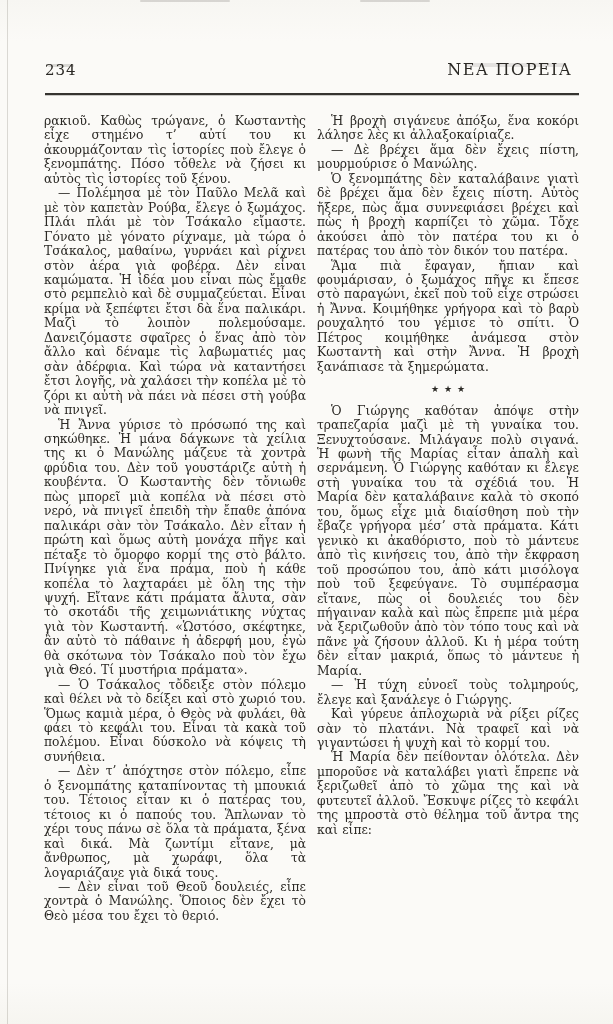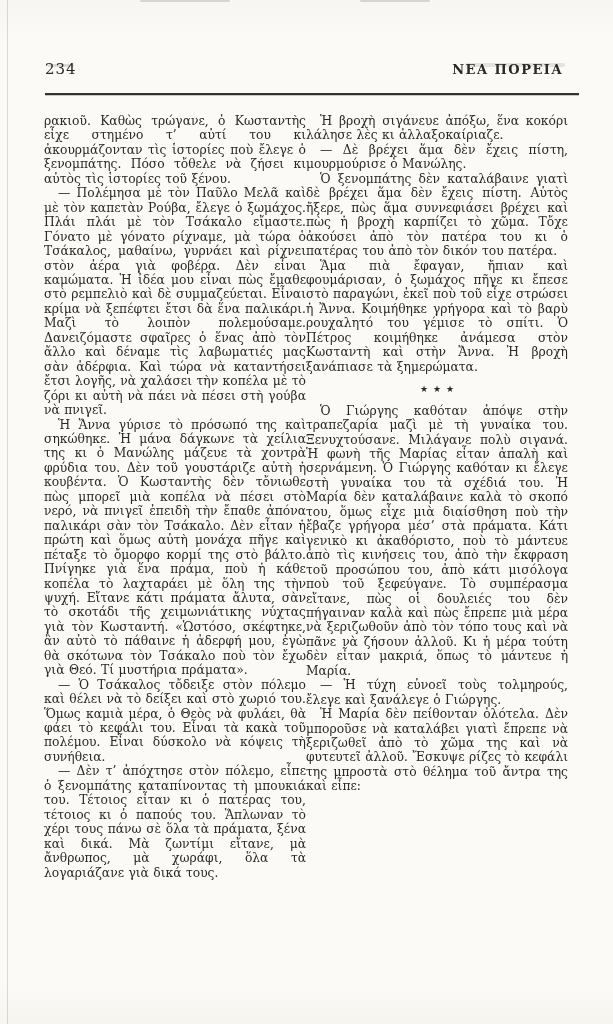--- a/index.html
+++ b/index.html
@@ -25,46 +25,47 @@
   .smudge {
     position: absolute; background: rgba(70,66,60,0.18); border-radius: 2px;
   }
   .smudge.s1 { left: 48px; top: 64px; width: 26px; height: 3px; }
   .smudge.s2 { left: 465px; top: 63px; width: 100px; height: 4px; opacity: .7; }
   .smudge.s3 { left: 140px; top: 0px; width: 90px; height: 2px; }
   .smudge.s4 { left: 360px; top: 0px; width: 70px; height: 2px; }
 
   .header {
     position: absolute;
-    left: 45px; right: 50px; top: 60px;
+    left: 45px; right: 41px; top: 60px;
     display: flex;
     justify-content: space-between;
     align-items: baseline;
   }
   .page-number {
     font-size: 15px;
     letter-spacing: 1px;
   }
   .journal-title {
-    font-size: 13px;
-    font-weight: bold;
+    font-size: 16px;
+    font-weight: normal;
     letter-spacing: 1.5px;
   }
   .header-rule {
     position: absolute;
     left: 45px; right: 34px; top: 93px;
     height: 2px;
     background: #35332f;
     box-shadow: 0 1px 0 rgba(53,51,47,0.25);
   }
 
   .text-body {
     position: absolute;
     left: 44px; right: 34px; top: 114px; bottom: 40px;
     display: flex;
+    gap: 11px;
   }
   .column {
     width: 262px;
     font-size: 12.3px;
     line-height: 14.45px;
     text-align: justify;
   }
   .column p {
     margin: 0;
     text-indent: 14px;
@@ -98,31 +99,33 @@
   </div>
   <div class="header-rule"></div>
 
   <div class="text-body">
     <div class="column left">
         <p>ρακιοῦ. Καθὼς τρώγανε, ὁ Κωσταντὴς εἶχε στημένο τ’ αὐτί του κι ἀκουρμάζονταν τὶς ἱστορίες ποὺ ἔλεγε ὁ ξενομπάτης. Πόσο τὄθελε νὰ ζήσει κι αὐτὸς τὶς ἱστορίες τοῦ ξένου.</p>
         <p>— Πολέμησα μὲ τὸν Παῦλο Μελᾶ καὶ μὲ τὸν καπετὰν Ρούβα, ἔλεγε ὁ ξωμάχος. Πλάι πλάι μὲ τὸν Τσάκαλο εἴμαστε. Γόνατο μὲ γόνατο ρίχναμε, μὰ τώρα ὁ Τσάκαλος, μαθαίνω, γυρνάει καὶ ρίχνει στὸν ἀέρα γιὰ φοβέρα. Δὲν εἶναι καμώματα. Ἡ ἰδέα μου εἶναι πὼς ἔμαθε στὸ ρεμπελιὸ καὶ δὲ συμμαζεύεται. Εἶναι κρίμα νὰ ξεπέφτει ἔτσι δὰ ἕνα παλικάρι. Μαζὶ τὸ λοιπὸν πολεμούσαμε. Δανειζόμαστε σφαῖρες ὁ ἕνας ἀπὸ τὸν ἄλλο καὶ δέναμε τὶς λαβωματιές μας σὰν ἀδέρφια. Καὶ τώρα νὰ καταντήσει ἔτσι λογῆς, νὰ χαλάσει τὴν κοπέλα μὲ τὸ ζόρι κι αὐτὴ νὰ πάει νὰ πέσει στὴ γούβα νὰ πνιγεῖ.</p>
         <p>Ἡ Ἄννα γύρισε τὸ πρόσωπό της καὶ σηκώθηκε. Ἡ μάνα δάγκωνε τὰ χείλια της κι ὁ Μανώλης μάζευε τὰ χοντρὰ φρύδια του. Δὲν τοῦ γουστάριζε αὐτὴ ἡ κουβέντα. Ὁ Κωσταντὴς δὲν τὄνιωθε πὼς μπορεῖ μιὰ κοπέλα νὰ πέσει στὸ νερό, νὰ πνιγεῖ ἐπειδὴ τὴν ἔπαθε ἀπόνα παλικάρι σὰν τὸν Τσάκαλο. Δὲν εἶταν ἡ πρώτη καὶ ὅμως αὐτὴ μονάχα πῆγε καὶ πέταξε τὸ ὄμορφο κορμί της στὸ βάλτο. Πνίγηκε γιὰ ἕνα πράμα, ποὺ ἡ κάθε κοπέλα τὸ λαχταράει μὲ ὅλη της τὴν ψυχή. Εἴτανε κάτι πράματα ἄλυτα, σὰν τὸ σκοτάδι τῆς χειμωνιάτικης νύχτας γιὰ τὸν Κωσταντή. «Ὡστόσο, σκέφτηκε, ἂν αὐτὸ τὸ πάθαινε ἡ ἀδερφή μου, ἐγὼ θὰ σκότωνα τὸν Τσάκαλο ποὺ τὸν ἔχω γιὰ Θεό. Τί μυστήρια πράματα».</p>
         <p>— Ὁ Τσάκαλος τὄδειξε στὸν πόλεμο καὶ θέλει νὰ τὸ δείξει καὶ στὸ χωριό του. Ὅμως καμιὰ μέρα, ὁ Θεὸς νὰ φυλάει, θὰ φάει τὸ κεφάλι του. Εἶναι τὰ κακὰ τοῦ πολέμου. Εἶναι δύσκολο νὰ κόψεις τὴ συνήθεια.</p>
         <p>— Δὲν τ’ ἀπόχτησε στὸν πόλεμο, εἶπε ὁ ξενομπάτης καταπίνοντας τὴ μπουκιά του. Τέτοιος εἶταν κι ὁ πατέρας του, τέτοιος κι ὁ παπούς του. Ἅπλωναν τὸ χέρι τους πάνω σὲ ὅλα τὰ πράματα, ξένα καὶ δικά. Μὰ ζωντίμι εἴτανε, μὰ ἄνθρωπος, μὰ χωράφι, ὅλα τὰ λογαριάζανε γιὰ δικά τους.</p>
+        <p>— Δὲν εἶναι τοῦ Θεοῦ δουλειές, εἶπε χοντρὰ ὁ Μανώλης. Ὅποιος δὲν ἔχει τὸ Θεὸ μέσα του ἔχει τὸ θεριό.</p>
       </div>
 
     <div class="column right">
       <div>
           <p>Ἡ βροχὴ σιγάνευε ἀπόξω, ἕνα κοκόρι λάλησε λὲς κι ἀλλαξοκαίριαζε.</p>
           <p>— Δὲ βρέχει ἅμα δὲν ἔχεις πίστη, μουρμούρισε ὁ Μανώλης.</p>
           <p>Ὁ ξενομπάτης δὲν καταλάβαινε γιατὶ δὲ βρέχει ἅμα δὲν ἔχεις πίστη. Αὐτὸς ἤξερε, πὼς ἅμα συννεφιάσει βρέχει καὶ πὼς ἡ βροχὴ καρπίζει τὸ χῶμα. Τὄχε ἀκούσει ἀπὸ τὸν πατέρα του κι ὁ πατέρας του ἀπὸ τὸν δικόν του πατέρα.</p>
           <p>Ἅμα πιὰ ἔφαγαν, ἤπιαν καὶ φουμάρισαν, ὁ ξωμάχος πῆγε κι ἔπεσε στὸ παραγώνι, ἐκεῖ ποὺ τοῦ εἶχε στρώσει ἡ Ἄννα. Κοιμήθηκε γρήγορα καὶ τὸ βαρὺ ρουχαλητό του γέμισε τὸ σπίτι. Ὁ Πέτρος κοιμήθηκε ἀνάμεσα στὸν Κωσταντὴ καὶ στὴν Ἄννα. Ἡ βροχὴ ξανάπιασε τὰ ξημερώματα.</p>
         </div>
       <div class="section-separator">★★★</div>
       <div>
           <p>Ὁ Γιώργης καθόταν ἀπόψε στὴν τραπεζαρία μαζὶ μὲ τὴ γυναίκα του. Ξενυχτούσανε. Μιλάγανε πολὺ σιγανά. Ἡ φωνὴ τῆς Μαρίας εἶταν ἁπαλὴ καὶ σερνάμενη. Ὁ Γιώργης καθόταν κι ἔλεγε στὴ γυναίκα του τὰ σχέδιά του. Ἡ Μαρία δὲν καταλάβαινε καλὰ τὸ σκοπό του, ὅμως εἶχε μιὰ διαίσθηση ποὺ τὴν ἔβαζε γρήγορα μέσ’ στὰ πράματα. Κάτι γενικὸ κι ἀκαθόριστο, ποὺ τὸ μάντευε ἀπὸ τὶς κινήσεις του, ἀπὸ τὴν ἔκφραση τοῦ προσώπου του, ἀπὸ κάτι μισόλογα ποὺ τοῦ ξεφεύγανε. Τὸ συμπέρασμα εἴτανε, πὼς οἱ δουλειές του δὲν πήγαιναν καλὰ καὶ πὼς ἔπρεπε μιὰ μέρα νὰ ξεριζωθοῦν ἀπὸ τὸν τόπο τους καὶ νὰ πᾶνε νὰ ζήσουν ἀλλοῦ. Κι ἡ μέρα τούτη δὲν εἶταν μακριά, ὅπως τὸ μάντευε ἡ Μαρία.</p>
           <p>— Ἡ τύχη εὐνοεῖ τοὺς τολμηρούς, ἔλεγε καὶ ξανάλεγε ὁ Γιώργης.</p>
+          <p>Καὶ γύρευε ἁπλοχωριὰ νὰ ρίξει ρίζες σὰν τὸ πλατάνι. Νὰ τραφεῖ καὶ νὰ γιγαντώσει ἡ ψυχὴ καὶ τὸ κορμί του.</p>
           <p>Ἡ Μαρία δὲν πείθονταν ὁλότελα. Δὲν μποροῦσε νὰ καταλάβει γιατὶ ἔπρεπε νὰ ξεριζωθεῖ ἀπὸ τὸ χῶμα της καὶ νὰ φυτευτεῖ ἀλλοῦ. Ἔσκυψε ρίζες τὸ κεφάλι της μπροστὰ στὸ θέλημα τοῦ ἄντρα της καὶ εἶπε:</p>
         </div>
     </div>
   </div>
 
 </div>
 
 </body></html>

